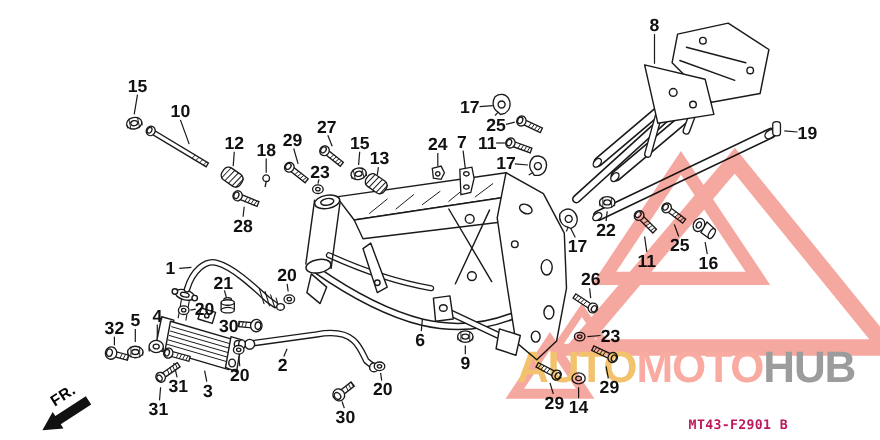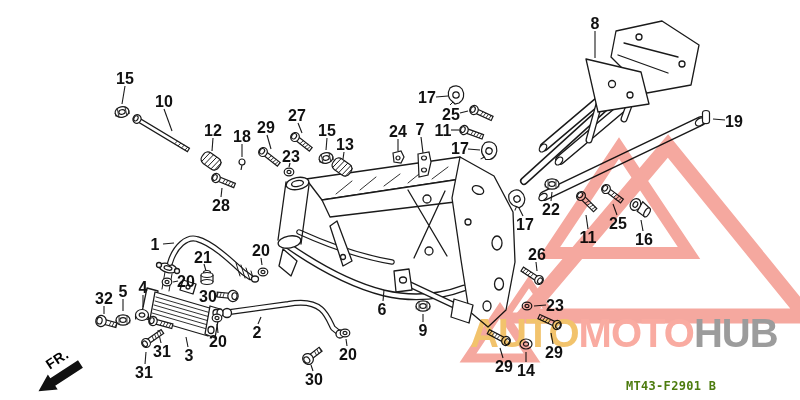--- a/index.html
+++ b/index.html
@@ -1,19 +1,19 @@
 <!DOCTYPE html>
 <html><head>
 <meta charset="utf-8">
 <style>
   html,body{margin:0;padding:0;background:#fff;}
   .stage{position:relative;width:800px;height:400px;background:#ffffff;overflow:hidden;
          font-family:"Liberation Sans",sans-serif;}
   .stage svg{position:absolute;left:0;top:0;}
-  .code-text{position:absolute;left:626px;top:379px;color:#4d7c0f;
+  .code-text{position:absolute;left:626px;top:379px;color:#be185d;
     font-family:"DejaVu Sans Mono","Liberation Mono",monospace;
     font-weight:700;font-size:12px;letter-spacing:0.3px;white-space:pre;}
   .fr-text{position:absolute;left:45px;top:351px;color:#000;font-weight:800;
     font-size:14px;letter-spacing:0.5px;transform:rotate(-33deg);
     font-family:"Liberation Sans",sans-serif;}
 </style>
 </head>
 <body>
 
 <div class="stage">

